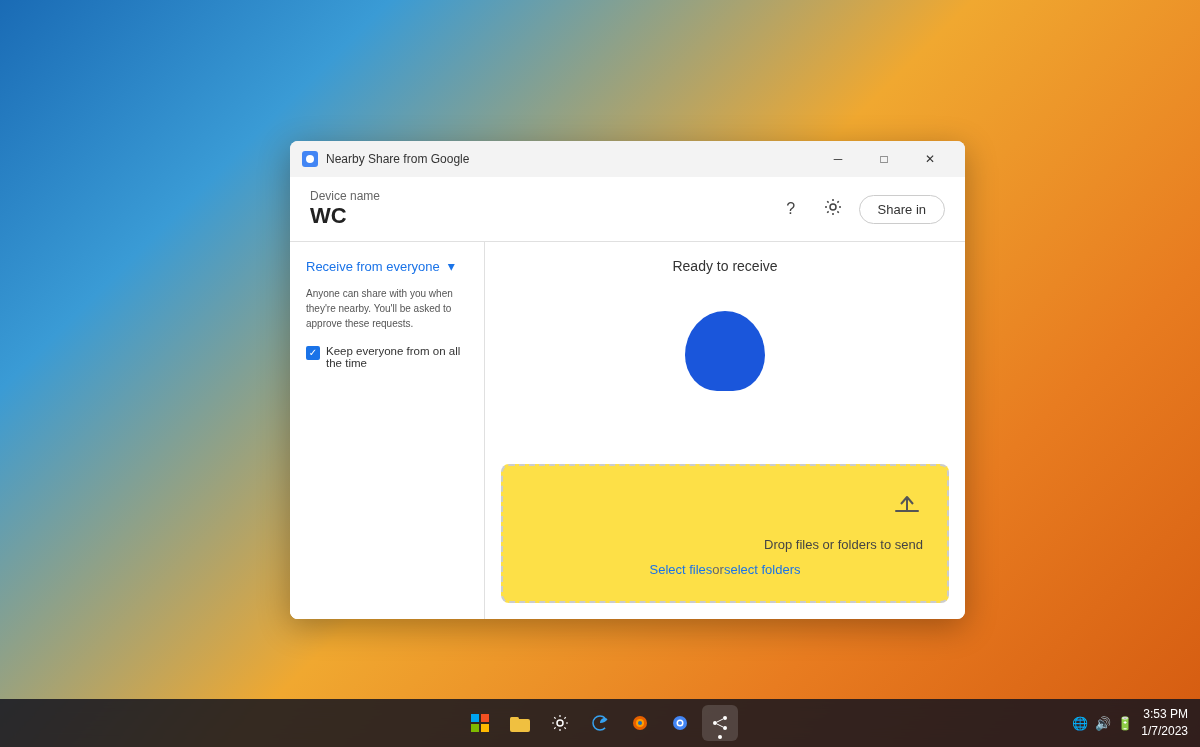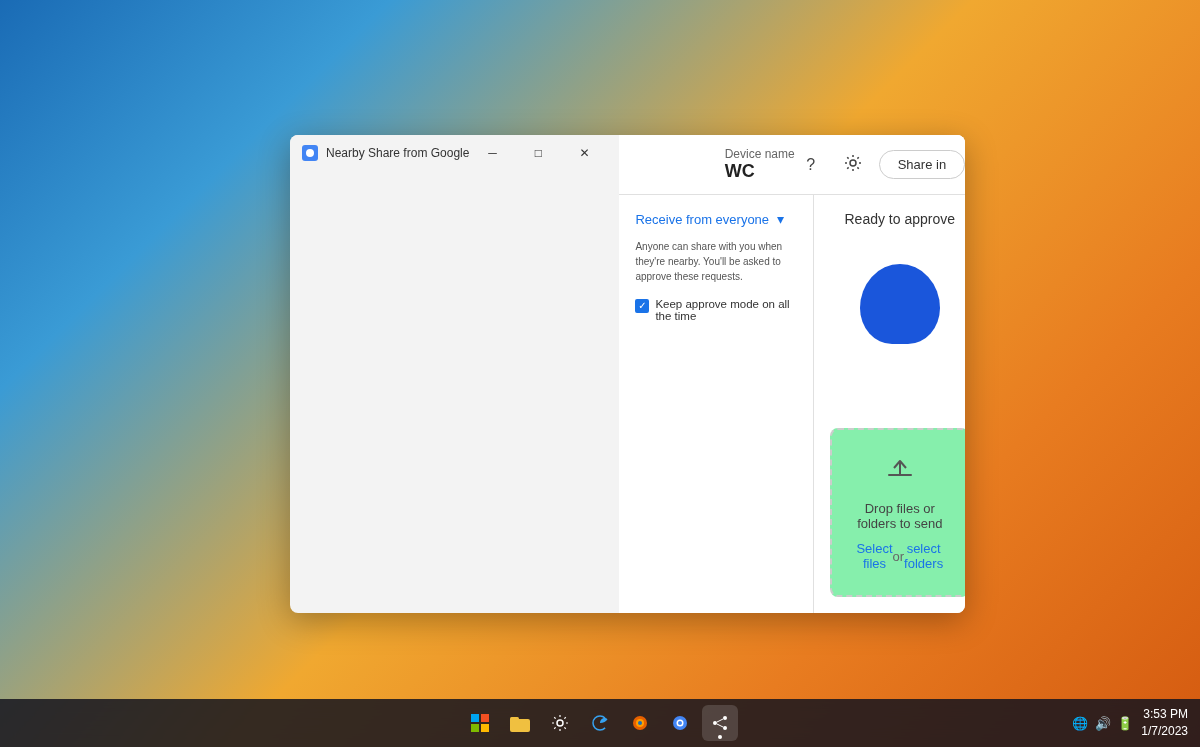--- a/index.html
+++ b/index.html
@@ -74,29 +74,30 @@
     .taskbar-clock {
       color: white;
       font-size: 12px;
       text-align: right;
       line-height: 1.4;
     }
 
     
     .window {
       position: absolute;
-      top: 135px;
+      top: 141px;
       left: 290px;
       width: 675px;
       height: 478px;
       background: #f3f3f3;
       border-radius: 8px;
       box-shadow: 0 8px 32px rgba(0,0,0,0.3);
       overflow: hidden;
       display: flex;
+      flex-direction: column;
     }
 
     .window-titlebar {
       height: 36px;
       background: #f3f3f3;
       display: flex;
       align-items: center;
       padding: 0 12px;
       flex-shrink: 0;
     }
@@ -142,32 +143,32 @@
       flex: 1;
       display: flex;
       flex-direction: column;
       background: white;
     }
 
     .window-header {
       padding: 12px 20px 12px 20px;
       display: flex;
       align-items: center;
-      justify-content: flex-end;
+      justify-content: space-between;
       background: white;
       border-bottom: 1px solid #e0e0e0;
     }
 
     .device-name-section {}
     .device-name-label {
       font-size: 12px;
       color: #666;
     }
     .device-name-value {
-      font-size: 18px;
+      font-size: 22px;
       font-weight: 600;
       color: #222;
     }
 
     .header-actions {
       display: flex;
       align-items: center;
       gap: 10px;
     }
 
@@ -299,23 +300,23 @@
       background: #1a56db;
       border-radius: 50% 50% 40% 40% / 55% 55% 45% 45%;
       position: relative;
     }
 
     
     .drop-zone {
       border: 2px dashed #ccc;
       border-radius: 8px;
       padding: 24px;
-      text-align: center;
+      text-align: right;
       width: 100%;
-      background: #86efac;
+      background: #fde047;
       margin-top: auto;
     }
 
     .upload-icon {
       font-size: 28px;
       color: #555;
       margin-bottom: 8px;
     }
 
     .drop-text {
@@ -398,26 +399,26 @@
         <div class="left-panel">
           <div class="receive-dropdown">
             <span class="receive-dropdown-text">Receive from everyone</span>
             <span class="dropdown-arrow">▾</span>
           </div>
           <p class="description-text">Anyone can share with you when they're nearby. You'll be asked to approve these requests.</p>
           <div class="checkbox-row">
             <div class="checkbox-box">
               <span class="checkbox-check">✓</span>
             </div>
-            <span class="checkbox-label">Keep approve mode on all the time</span>
+            <span class="checkbox-label">Keep everyone from on all the time</span>
           </div>
         </div>
 
         <div class="right-panel">
-          <span class="ready-text">Ready to approve</span>
+          <span class="ready-text">Ready to receive</span>
 
           <div class="device-avatar">
             <div class="ghost-shape"></div>
           </div>
 
           <div class="drop-zone">
             <div class="upload-icon">
               <svg width="32" height="32" viewBox="0 0 32 32" fill="none">
                 <rect x="4" y="20" width="24" height="2" rx="1" fill="#555"></rect>
                 <rect x="15" y="8" width="2" height="14" rx="1" fill="#555"></rect>

